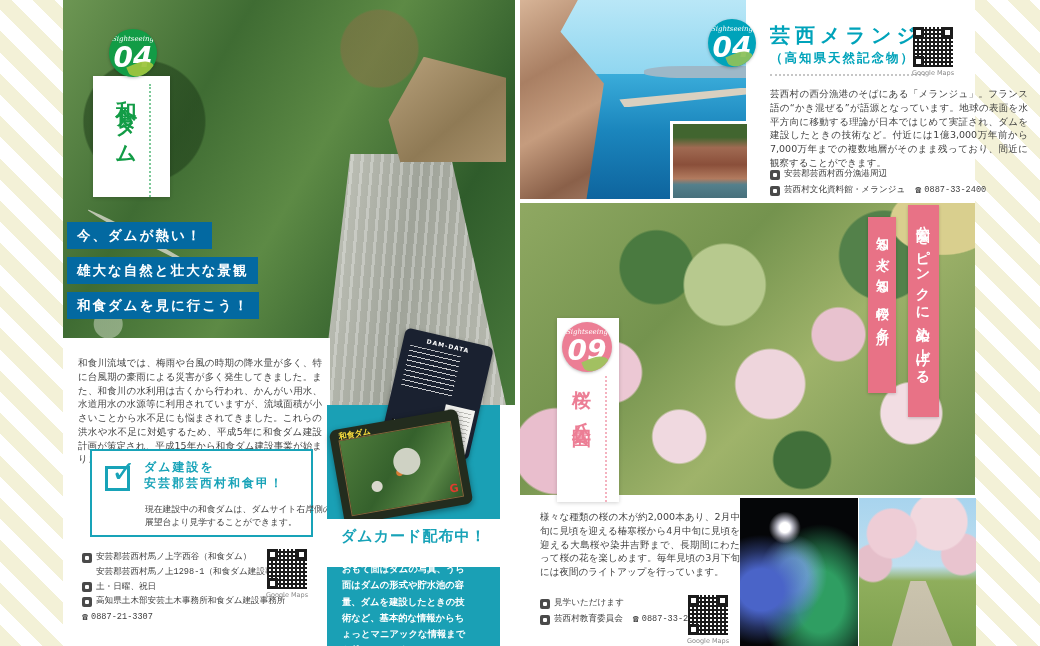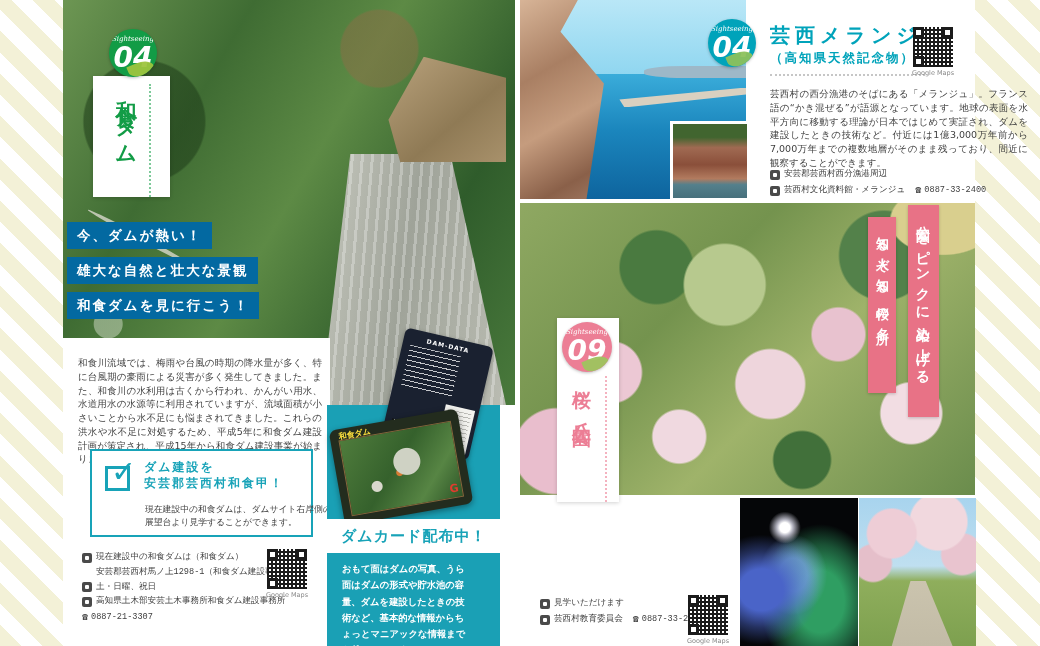--- a/index.html
+++ b/index.html
@@ -127,21 +127,21 @@
   .qr { position:absolute; width:40px; height:40px; background:
       repeating-linear-gradient(0deg,#1b1b1b 0 2px,transparent 2px 4px),
       repeating-linear-gradient(90deg,#1b1b1b 0 2px,#fff 2px 4px); }
   .qr i { position:absolute; width:11px; height:11px; border:3px solid #1b1b1b; background:#fff; }
   .qr i.tl { left:0; top:0; } .qr i.tr { right:0; top:0; } .qr i.bl { left:0; bottom:0; }
   .qr-cap { position:absolute; width:48px; text-align:center; font-size:6.5px; color:#888; }
 
   
   .teal-box { background:#1aa0b5; }
   .dc-banner { position:absolute; background:#fff; color:#18a3b8; font-weight:bold;
-    font-size:15px; letter-spacing:1px; line-height:34px; height:34px; padding:0 14px; white-space:nowrap; }
+    font-size:15px; letter-spacing:1px; line-height:34px; height:48px; padding:0 14px; white-space:nowrap; }
   .dc-body { position:absolute; color:#fff; font-weight:bold; font-size:9.3px; line-height:1.75; }
 
   
   .card-back { width:90px; height:116px; background:#1a2130; border-radius:6px;
     transform:rotate(13deg); box-shadow:0 2px 5px rgba(0,0,0,.35); }
   .cb-title { color:#fff; font-size:6px; font-weight:bold; letter-spacing:1px; text-align:center; margin-top:5px; }
   .cb-lines { margin:4px 8px 0 8px; width:52px; height:44px;
     background:repeating-linear-gradient(180deg,rgba(255,255,255,.75) 0 1px,transparent 1px 5px); }
   .cb-qr { position:absolute; left:7px; bottom:9px; width:15px; height:15px; background:
       repeating-linear-gradient(0deg,#111 0 1.5px,transparent 1.5px 3px),
@@ -209,21 +209,21 @@
     <div class="tb-title">
       <div>ダム建設を</div>
       <div>安芸郡芸西村和食甲！</div>
     </div>
     <div class="tb-body">現在建設中の和食ダムは、ダムサイト右岸側の展望台より見学することができます。</div>
   </div>
 
   <div class="abs info" style="left:82px;top:551px;width:190px;">
     <div class="iline">
       <span class="ic"></span>
-      <span>現在建設中の和食ダムは（和食ダム）</span>
+      <span>安芸郡芸西村馬ノ上字西谷（和食ダム）</span>
     </div>
     <div class="iline indent">
       <span>安芸郡芸西村馬ノ上1298-1（和食ダム建設事務所）</span>
     </div>
     <div class="iline">
       <span class="ic"></span>
       <span>土・日曜、祝日</span>
     </div>
     <div class="iline">
       <span class="ic"></span>
@@ -313,20 +313,21 @@
   <div class="vcard vcard-sakura" style="left:557px;top:318px;width:62px;height:184px;">
     <div class="vtext vtitle">桜ヶ丘公園</div>
   </div>
 
   <div class="badge badge-pink" style="left:562px;top:322px;width:50px;height:50px;">
     <span class="leaf"></span>
     <span class="bscript">Sightseeing</span>
     <span class="bnum">09</span>
   </div>
 
+  <div class="abs para" style="left:540px;top:510px;width:200px;">様々な種類の桜の木が約2,000本あり、2月中旬に見頃を迎える椿寒桜から4月中旬に見頃を迎える大島桜や染井吉野まで、長期間にわたって桜の花を楽しめます。毎年見頃の3月下旬には夜間のライトアップを行っています。</div>
 
   <div class="abs info" style="left:540px;top:597px;">
     <div class="iline">
       <span class="ic"></span>
       <span>見学いただけます</span>
     </div>
     <div class="iline">
       <span class="ic"></span>
       <span>芸西村教育委員会</span>
       <span class="pic" style="margin-left:10px;">☎</span>

